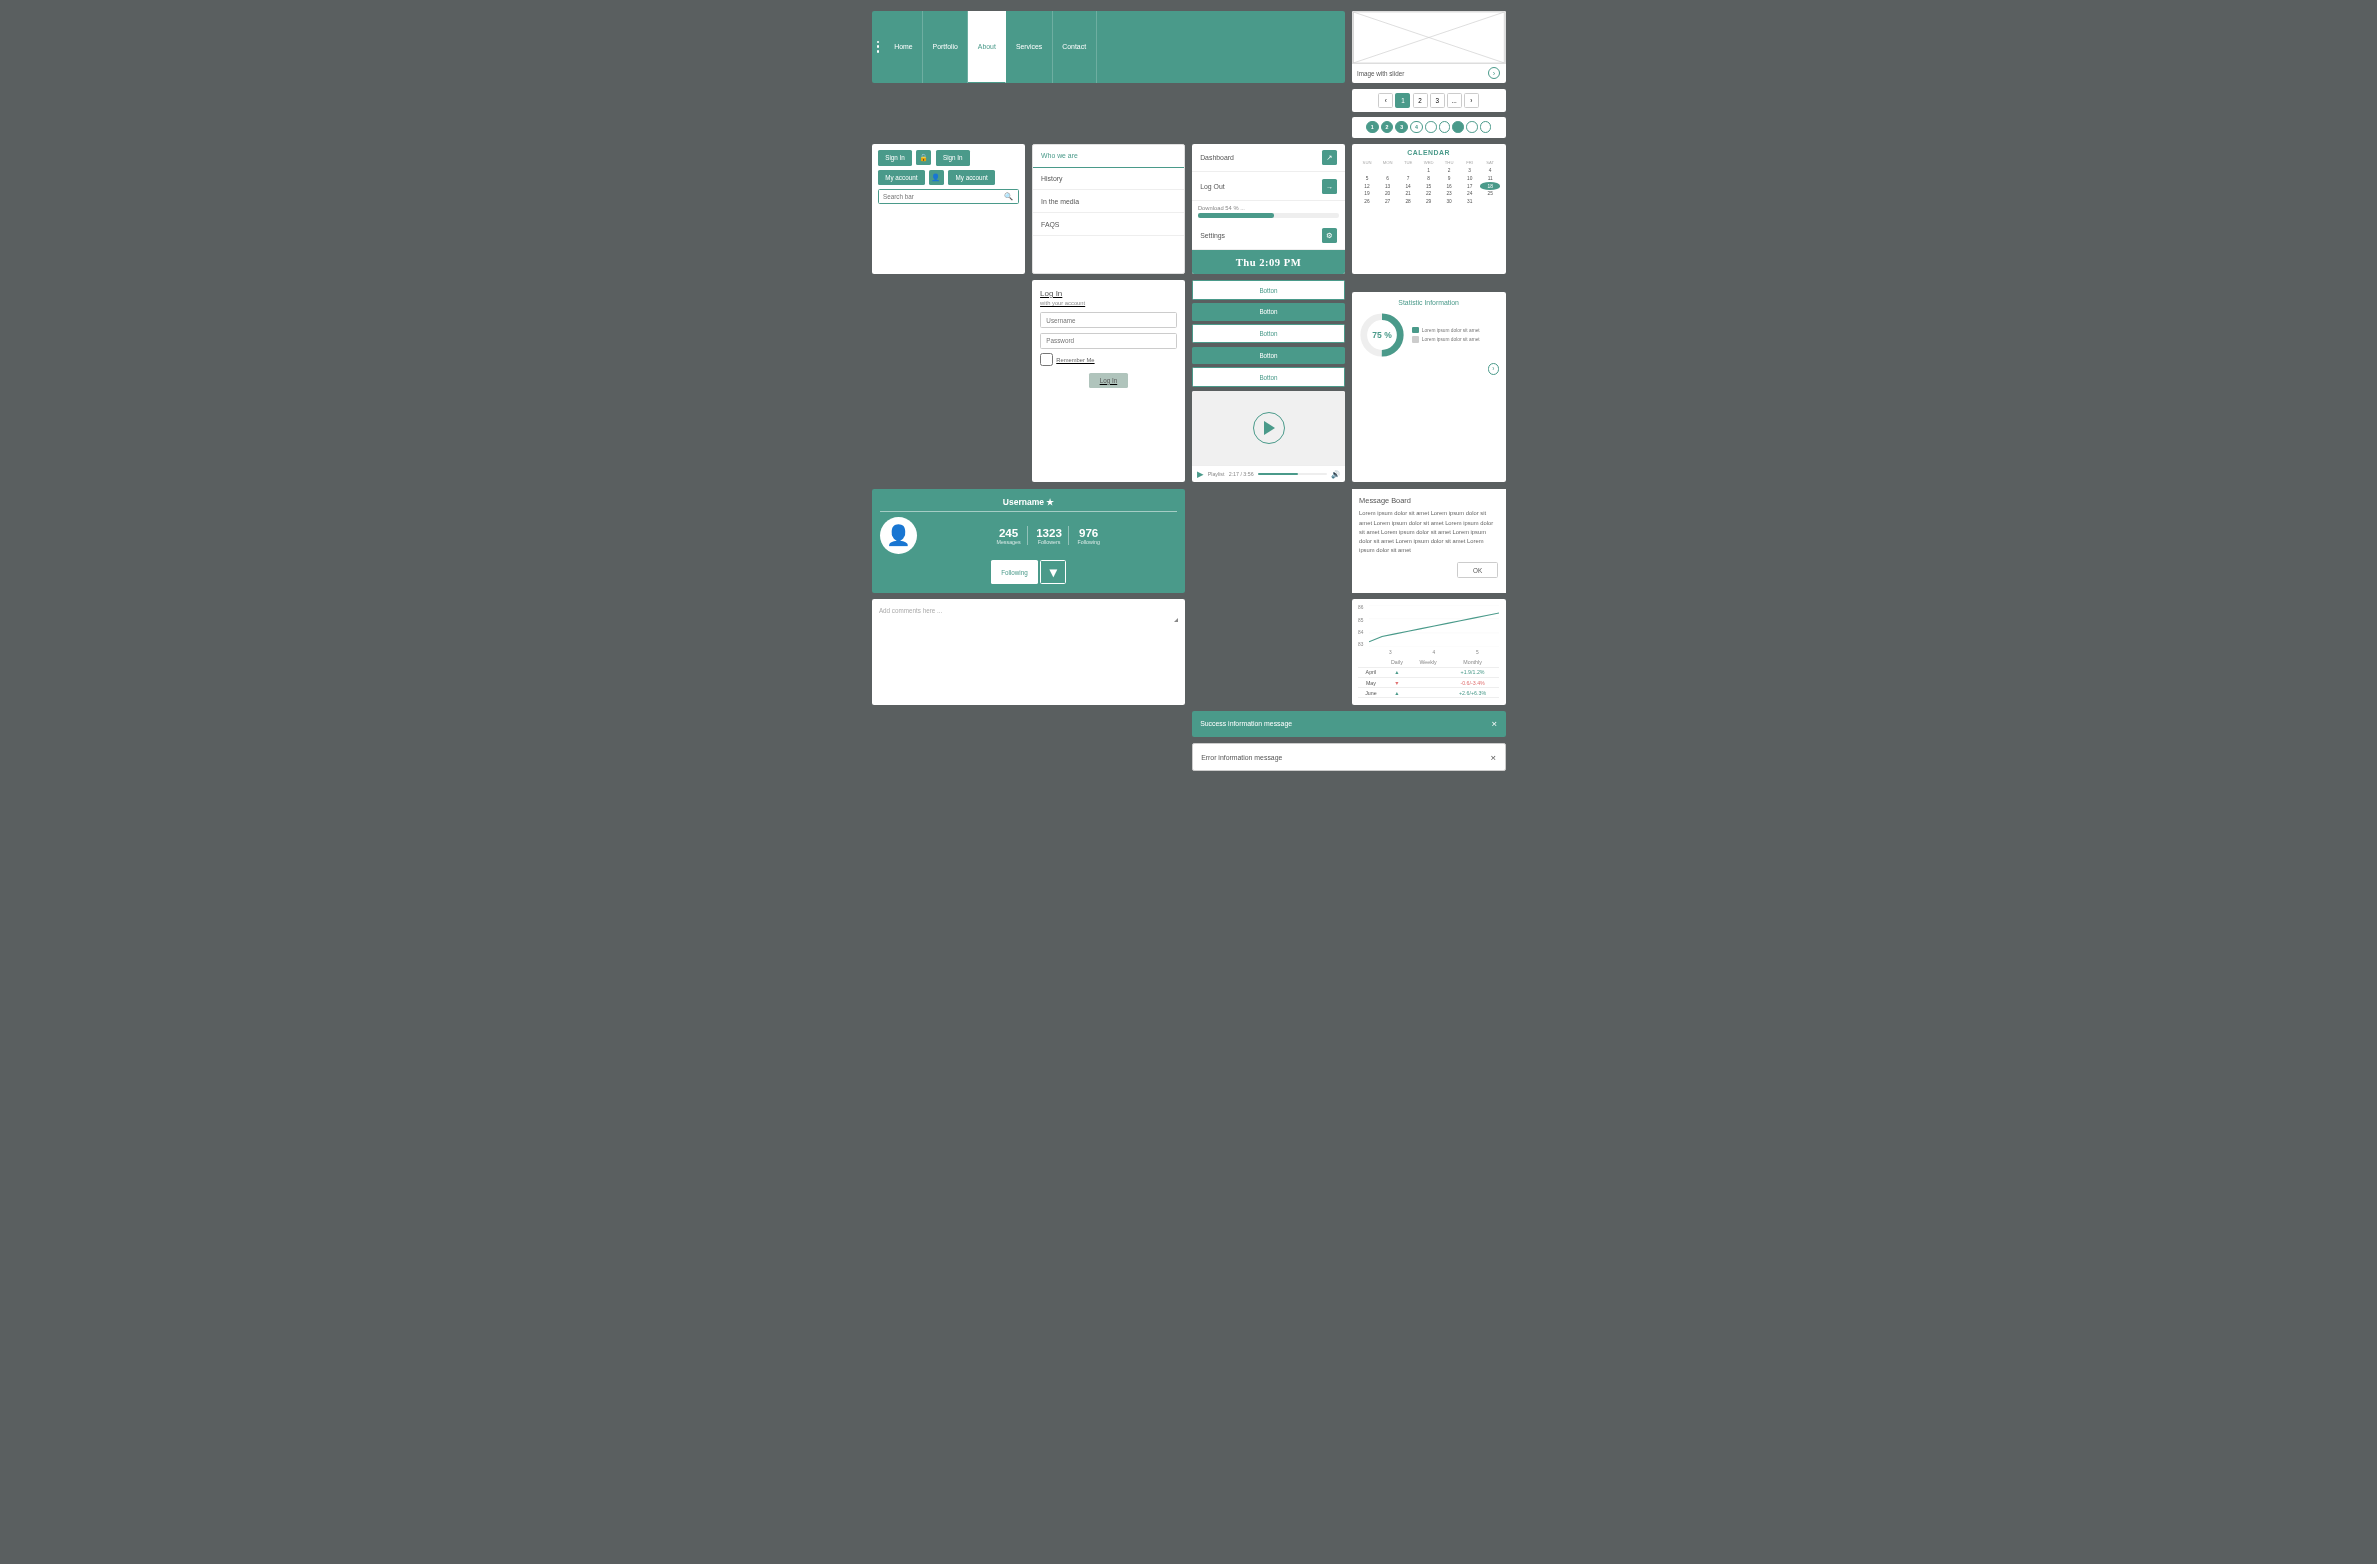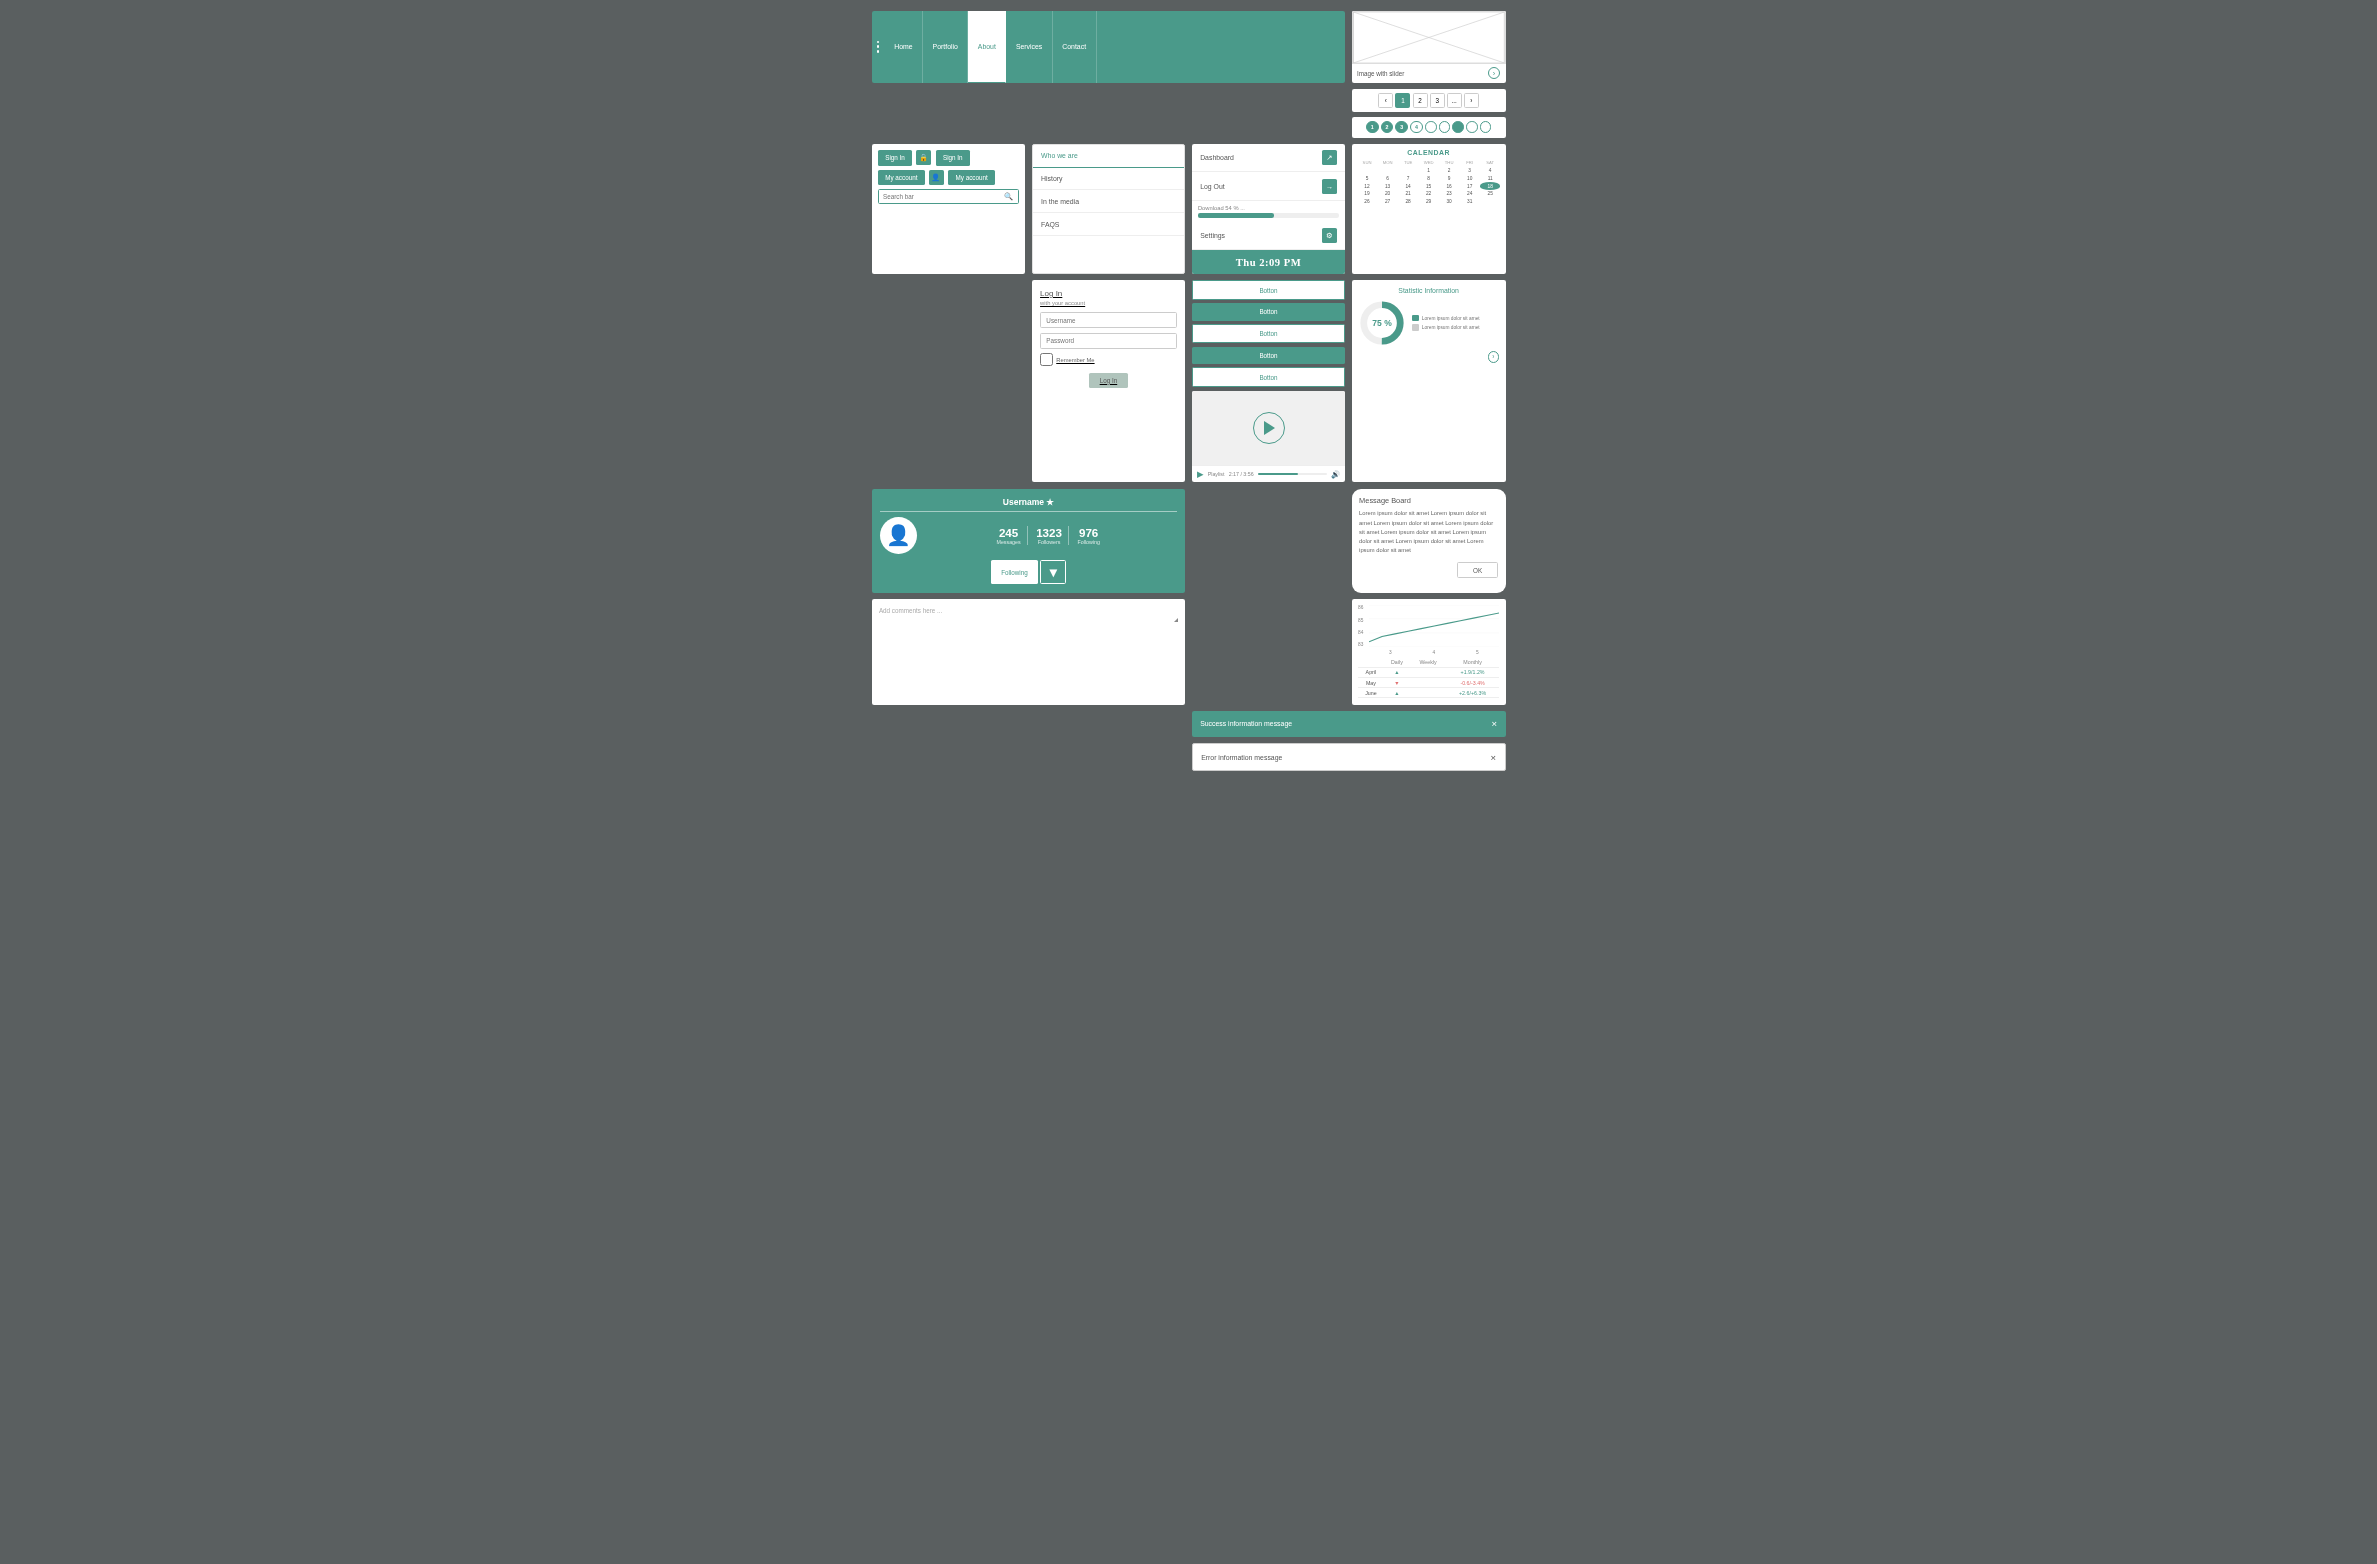--- a/index.html
+++ b/index.html
@@ -422,20 +422,21 @@
       border-radius: 1.1px;
     }
     .vol-icon { color: #4a9a8a; font-size: 7.4px; }
 
     
     .stat-section {
       grid-column: 4 / 5;
       background: white;
       border-radius: 2.1px;
       padding: 6.3px;
+      margin-top: 12px;
     }
     .stat-title {
       font-size: 6.9px;
       color: #4a9a8a;
       text-align: center;
       margin-bottom: 5.3px;
     }
     .stat-body {
       display: flex;
       align-items: center;
@@ -569,21 +570,21 @@
     }
     .contact-section textarea.form-input {
       height: 32px;
       resize: none;
     }
 
     
     .message-section {
       grid-column: 4 / 5;
       background: white;
-      border-radius: 9px;
+      border-radius: 0;
       padding: 7.4px;
     }
     .msg-title {
       font-size: 7.4px;
       color: #555;
       margin-bottom: 4.2px;
     }
     .msg-text {
       font-size: 5.8px;
       color: #666;

